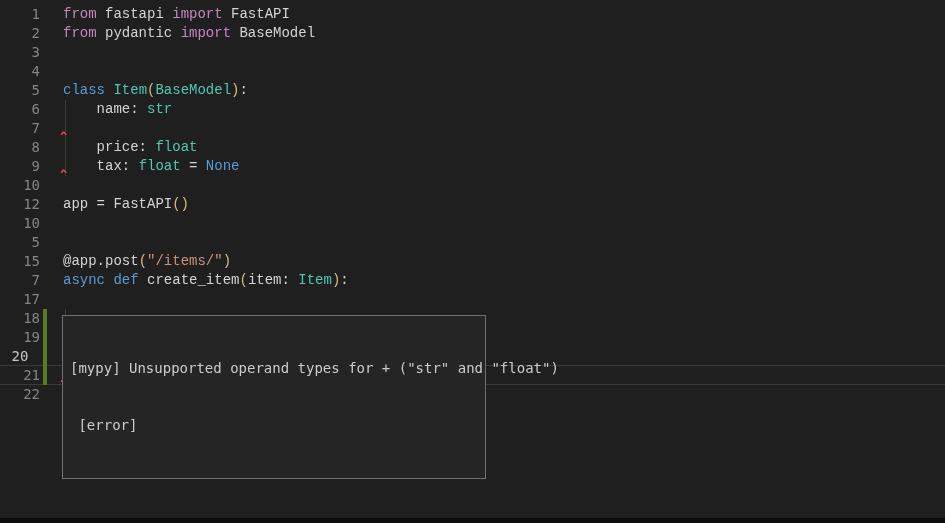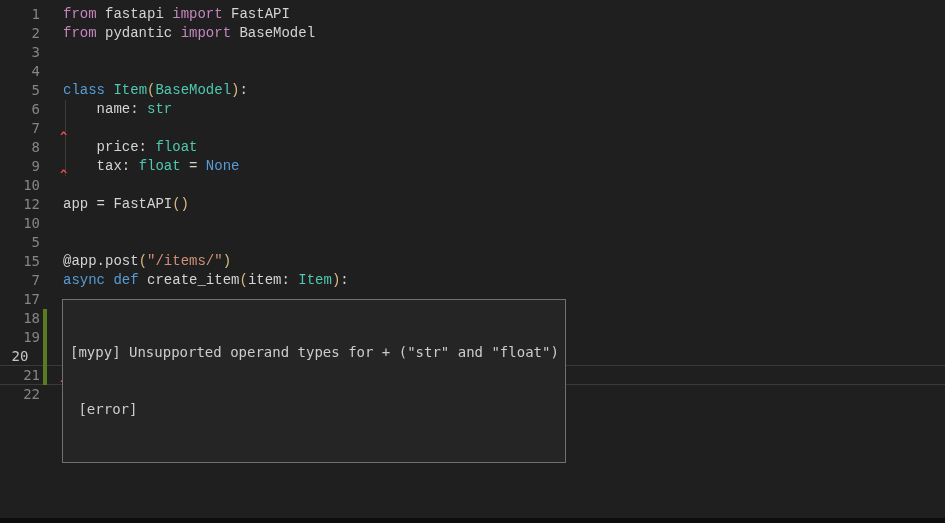--- a/index.html
+++ b/index.html
@@ -35,21 +35,21 @@
     border-top:1px solid var(--cursorlineBorder,#3a3a3a);
     border-bottom:1px solid var(--cursorlineBorder,#3a3a3a);
     box-sizing:border-box;z-index:1;
   }
   .cursor-block{left:62px;width:9px;height:18px;background:var(--cursorBlock,#21455c);z-index:2;}
   .squiggle{
     left:60px;color:var(--errorRed,#f14c4c);
     font-size:12px;line-height:12px;z-index:3;font-weight:bold;
   }
   .tooltip{
-    position:absolute;left:62px;top:299px;width:504px;
+    position:absolute;left:62px;top:315px;width:424px;
     box-sizing:border-box;
     background:var(--tooltipBg,#252526);
     border:1px solid var(--tooltipBorder,#707070);
     color:var(--tooltipFg,#cccccc);
     padding:5px 0 5px 7px;
     white-space:pre;
     z-index:10;
   }
   .tooltip div{height:19px;}
   .bottom-strip{position:absolute;left:0;bottom:0;width:100%;height:5px;background:#0d0d0d;z-index:5;}

